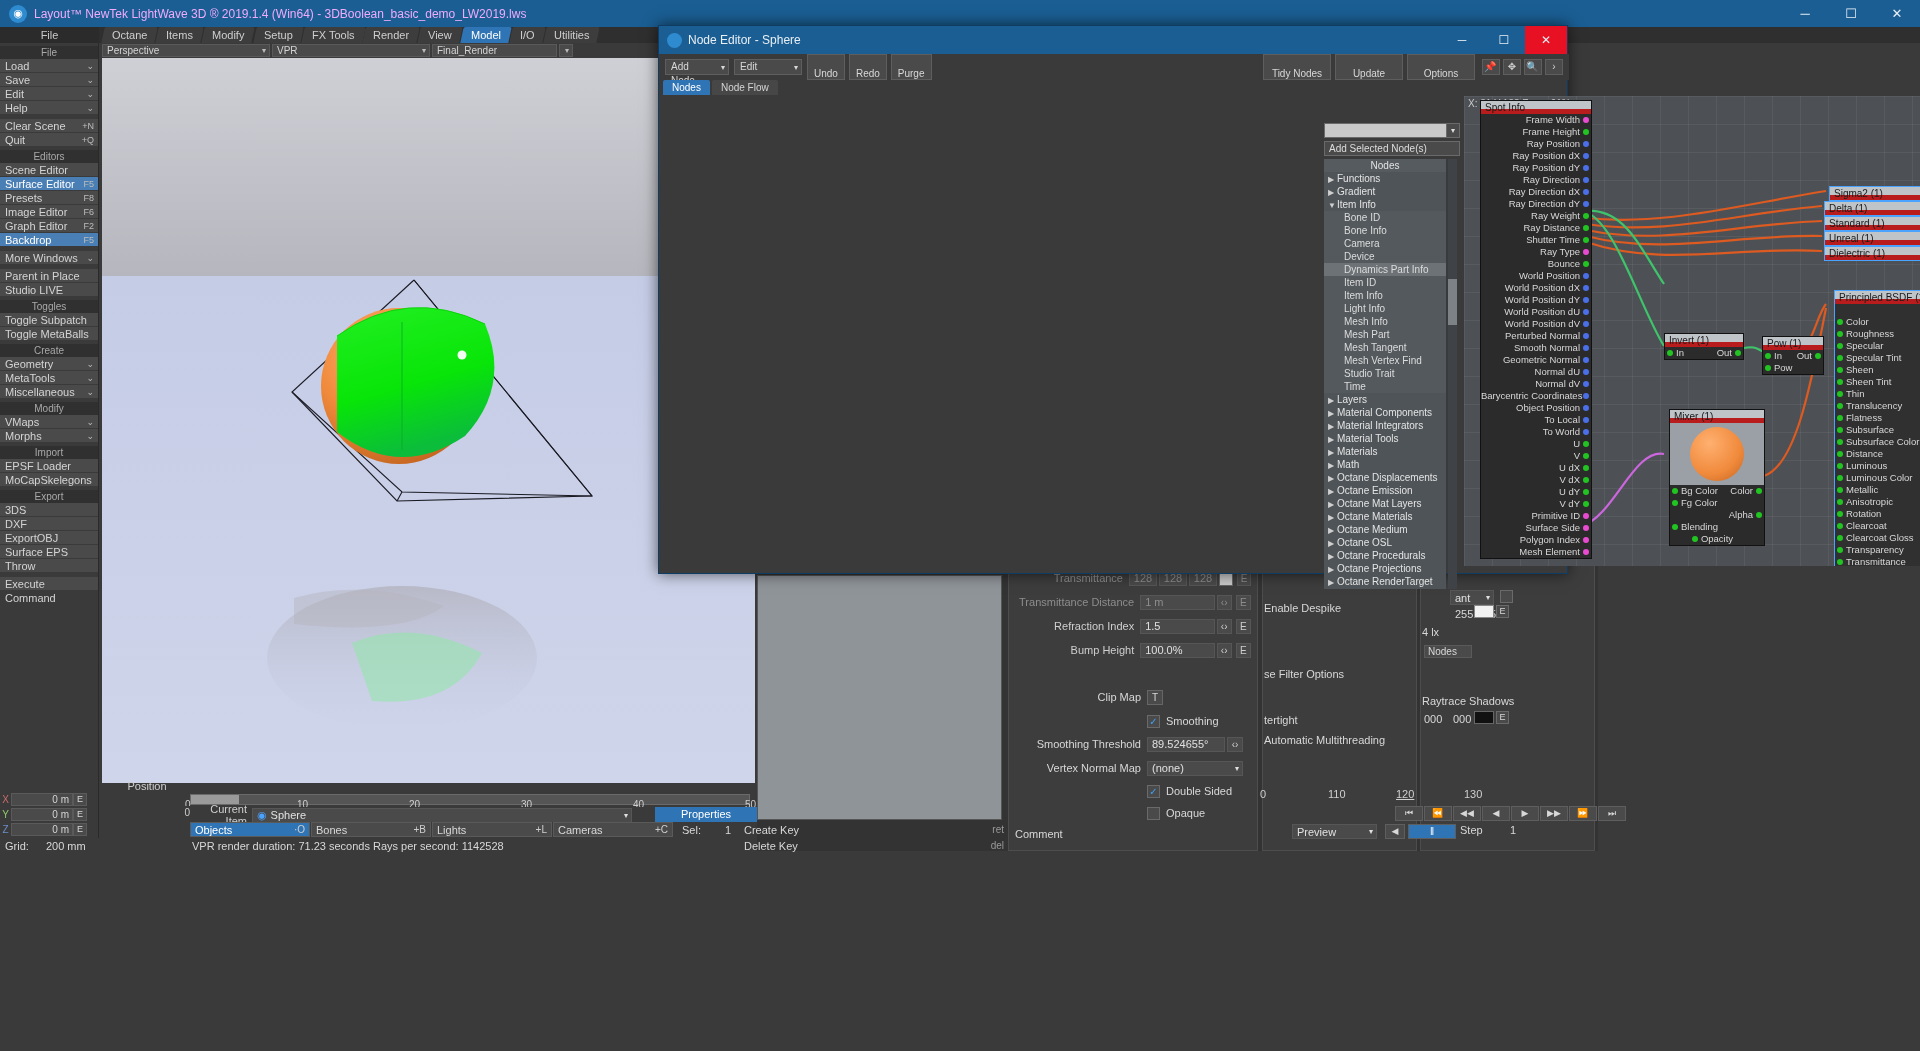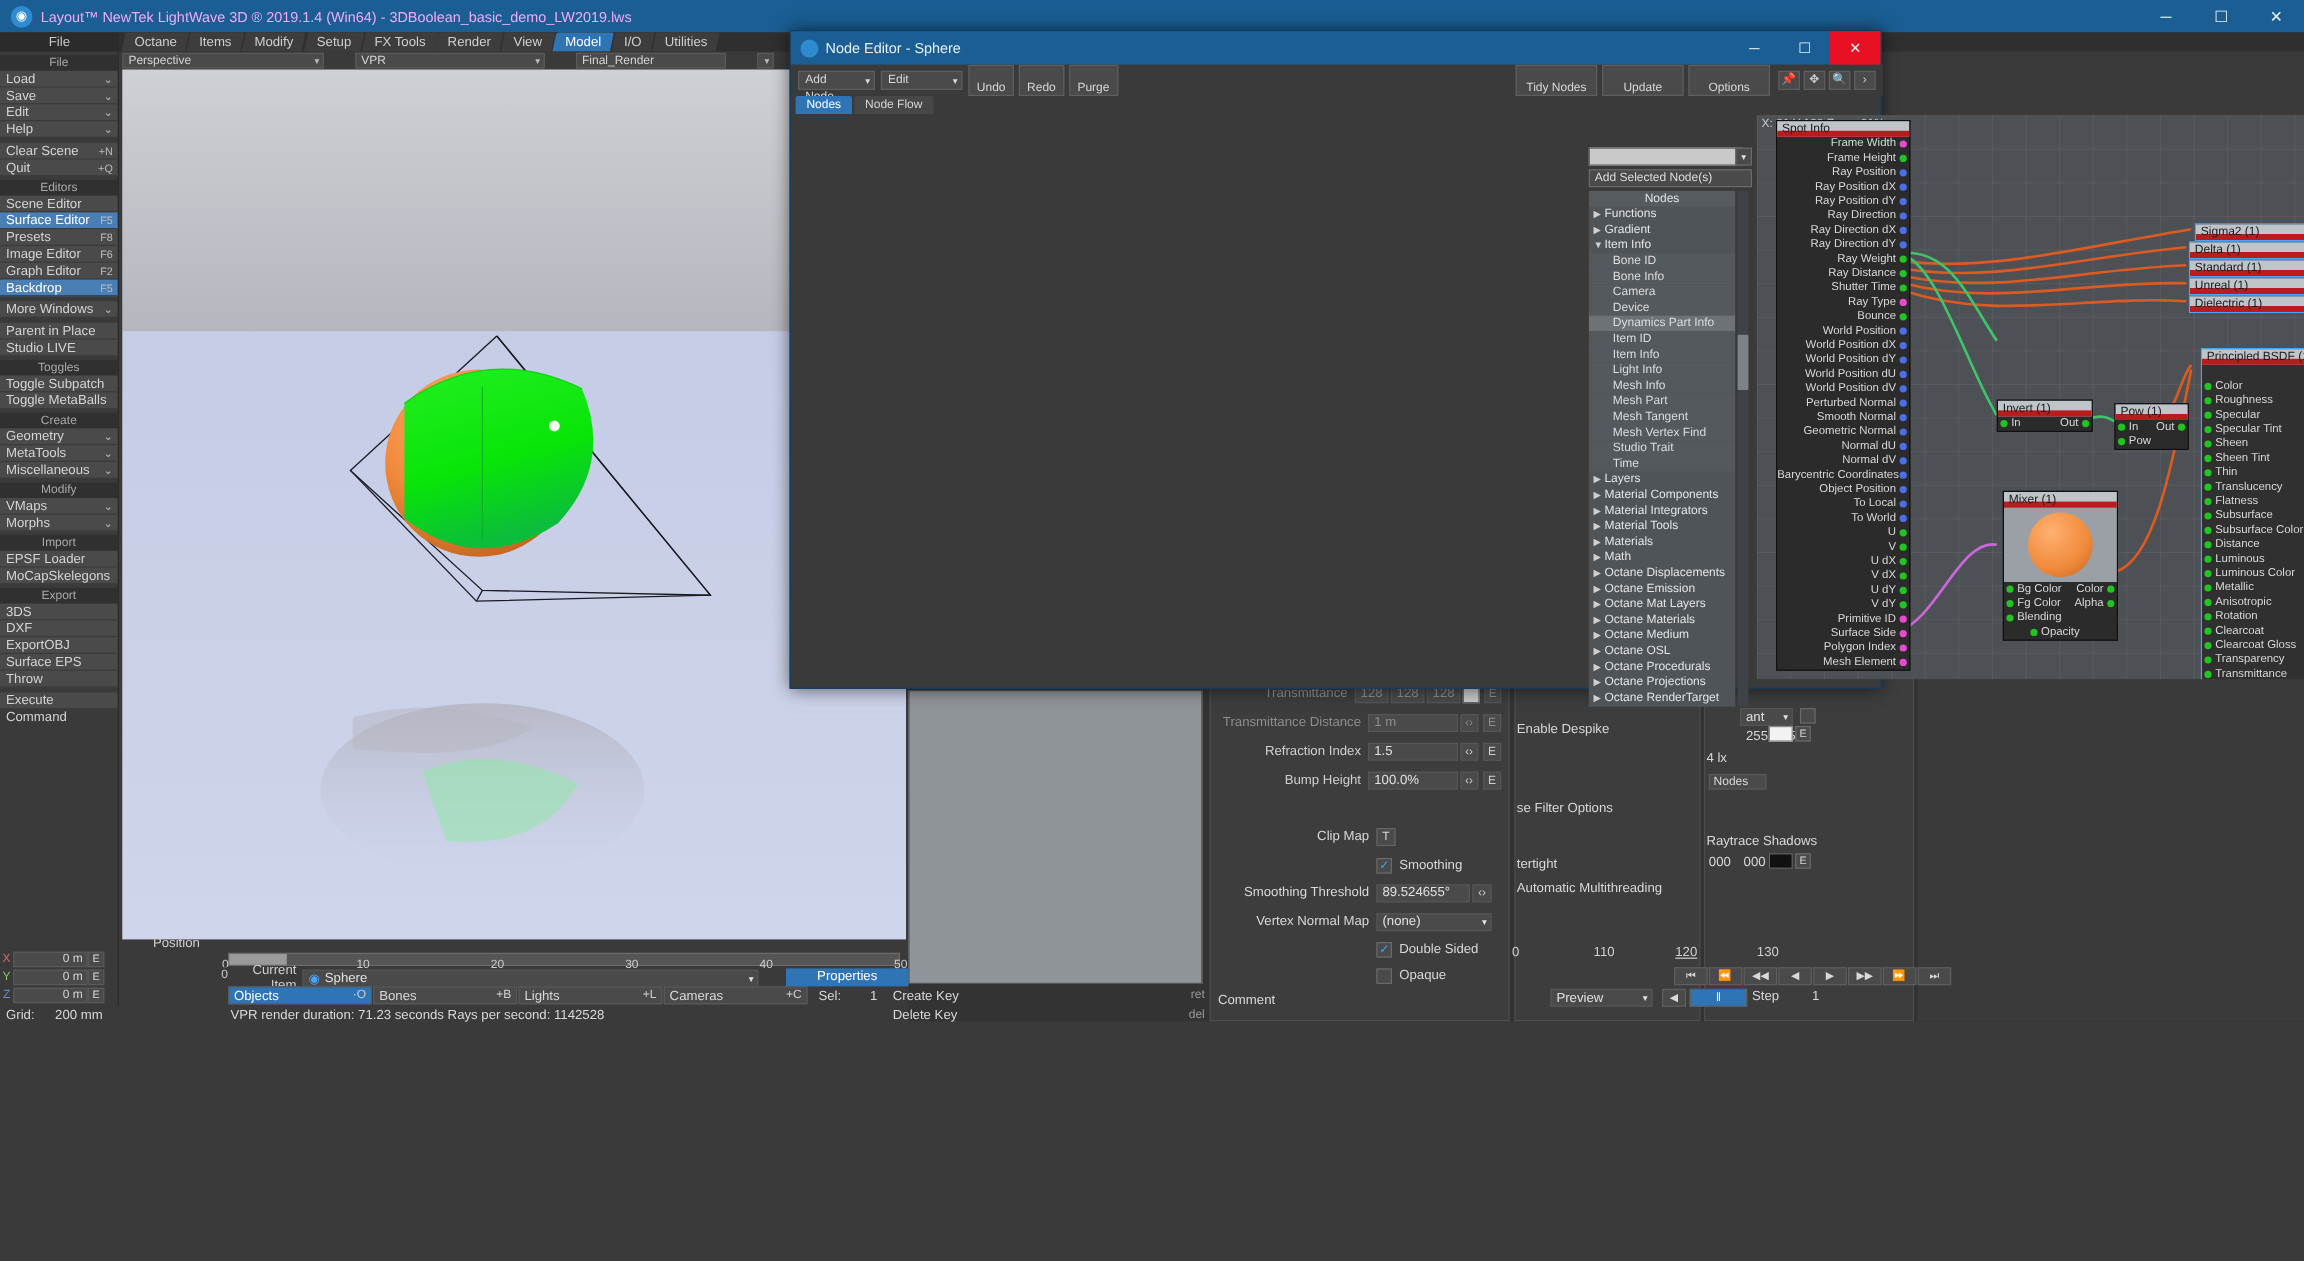--- a/index.html
+++ b/index.html
@@ -35,21 +35,21 @@
     background:#303030; margin-top:3px; }
   .sb-item { height:14px; line-height:14px; padding-left:5px; color:#d4d4d4; font-size:11px;
     background:#4a4a4a; border-bottom:1px solid #3a3a3a; position:relative; }
   .sb-item.sel { background:#4a7fb5; color:#fff; }
   .sb-item .sc { position:absolute; right:4px; color:#bdbdbd; font-size:9px; }
 
   
   #vp-strip { position:absolute; left:100px; top:43px; width:655px; height:15px; background:#3a3a3a;
     display:flex; align-items:center; }
   .vp-dd { height:13px; background:#4a4a4a; border:1px solid #5a5a5a; color:#d4d4d4;
-    font-size:10px; display:flex; align-items:center; padding:0 4px; margin-right:2px; position:relative;margin-left:24px; }
+    font-size:10px; display:flex; align-items:center; padding:0 4px; margin-right:2px; position:relative; }
   .vp-dd .ar { position:absolute; right:3px; font-size:8px; color:#bbb; }
 
   
   #viewport { position:absolute; left:102px; top:58px; width:653px; height:725px; overflow:hidden;
     background:linear-gradient(#c9cbd2 0%, #b8b9c0 37%, #c4cbe4 38%, #c9cfe8 100%); }
   #vp-sky { position:absolute; left:0; top:0; width:100%; height:218px;
     background:linear-gradient(#cfd0d6,#b6b7be); }
   #vp-floor { position:absolute; left:0; top:218px; width:100%; height:507px;
     background:linear-gradient(#c5cce6,#cfd5ea); }
   #vp-wire { position:absolute; left:0; top:0; width:100%; height:100%; }
@@ -659,21 +659,21 @@
         </div>
         <div class="node" style="left: 205px; top: 313px; width: 96px;">
           <div class="nhdr">Mixer (1)</div>
           <div style="height: 62px; background: rgb(154, 160, 166); display: flex; align-items: center; justify-content: center;">
             <div style="width: 54px; height: 54px; border-radius: 50%; background: radial-gradient(circle at 36% 30%, rgb(255, 176, 112), rgb(240, 138, 60) 60%, rgb(196, 100, 31) 100%);"></div>
           </div>
           <div style="display: flex; justify-content: space-between;">
             <div class="port in"><span class="dot" style="background: rgb(33, 196, 33);"></span><span>Bg Color</span></div>
             <div class="port out"><span>Color</span><span class="dot" style="background: rgb(33, 196, 33);"></span></div>
           </div>
-          <div style="display: flex; justify-content: space-between;">
+          <div style="display: flex; justify-content: space-between; flex-direction: column;">
             <div class="port in"><span class="dot" style="background: rgb(33, 196, 33);"></span><span>Fg Color</span></div>
             <div class="port out"><span>Alpha</span><span class="dot" style="background: rgb(33, 196, 33);"></span></div>
           </div>
           <div style="display: flex; justify-content: space-between;">
             <div class="port in"><span class="dot" style="background: rgb(33, 196, 33);"></span><span>Blending</span></div>
             <div class="port out"></div>
           </div>
           <div style="display: flex; justify-content: center;">
             <div class="port in"><span class="dot" style="background: rgb(33, 196, 33);"></span><span>Opacity</span></div>
             <div class="port out"></div>

